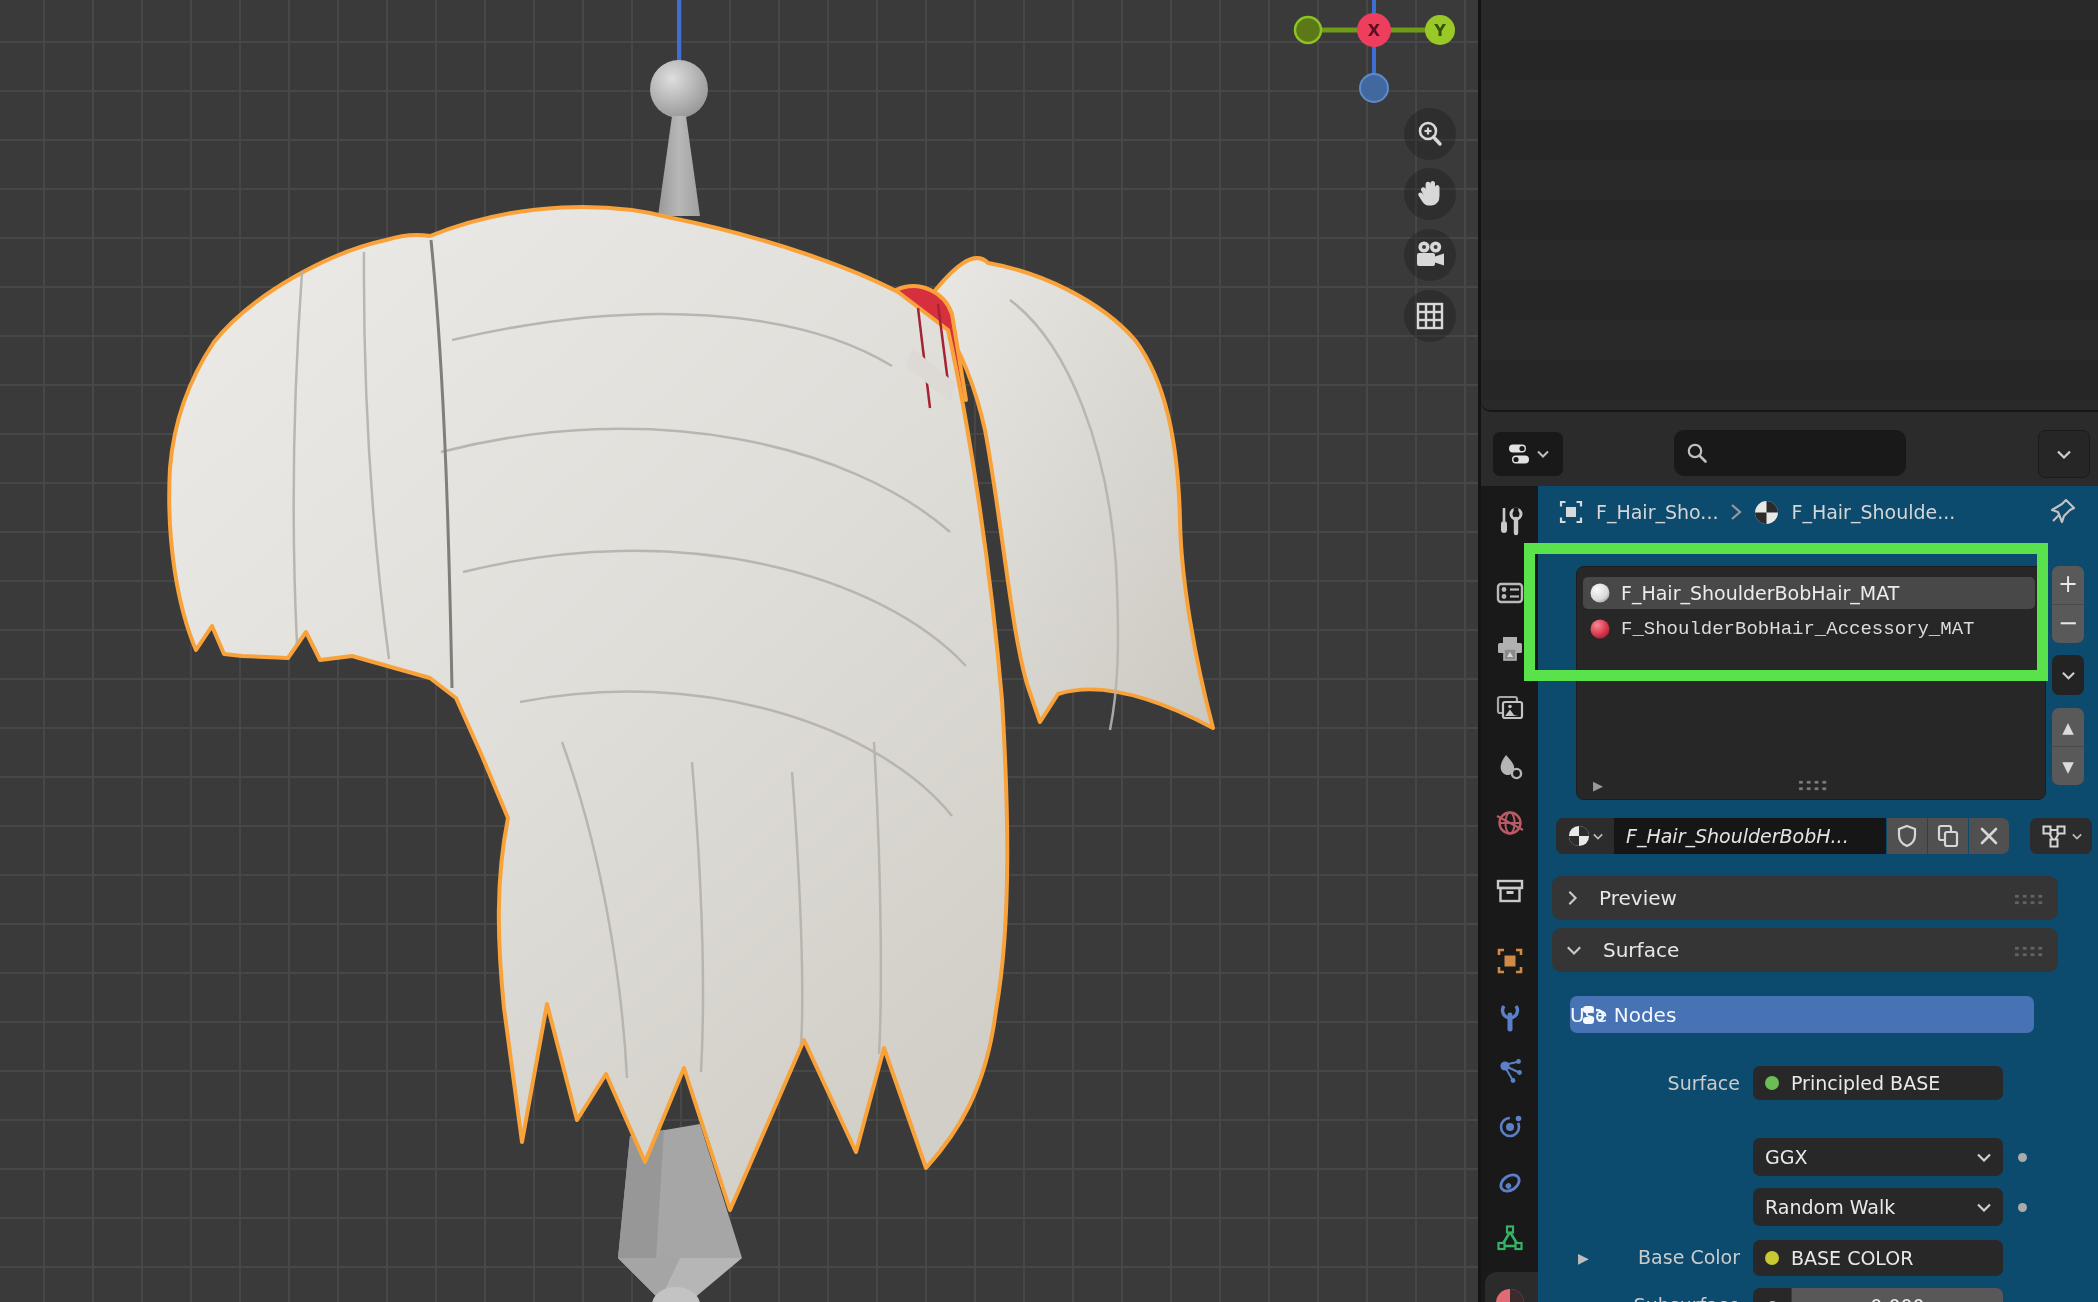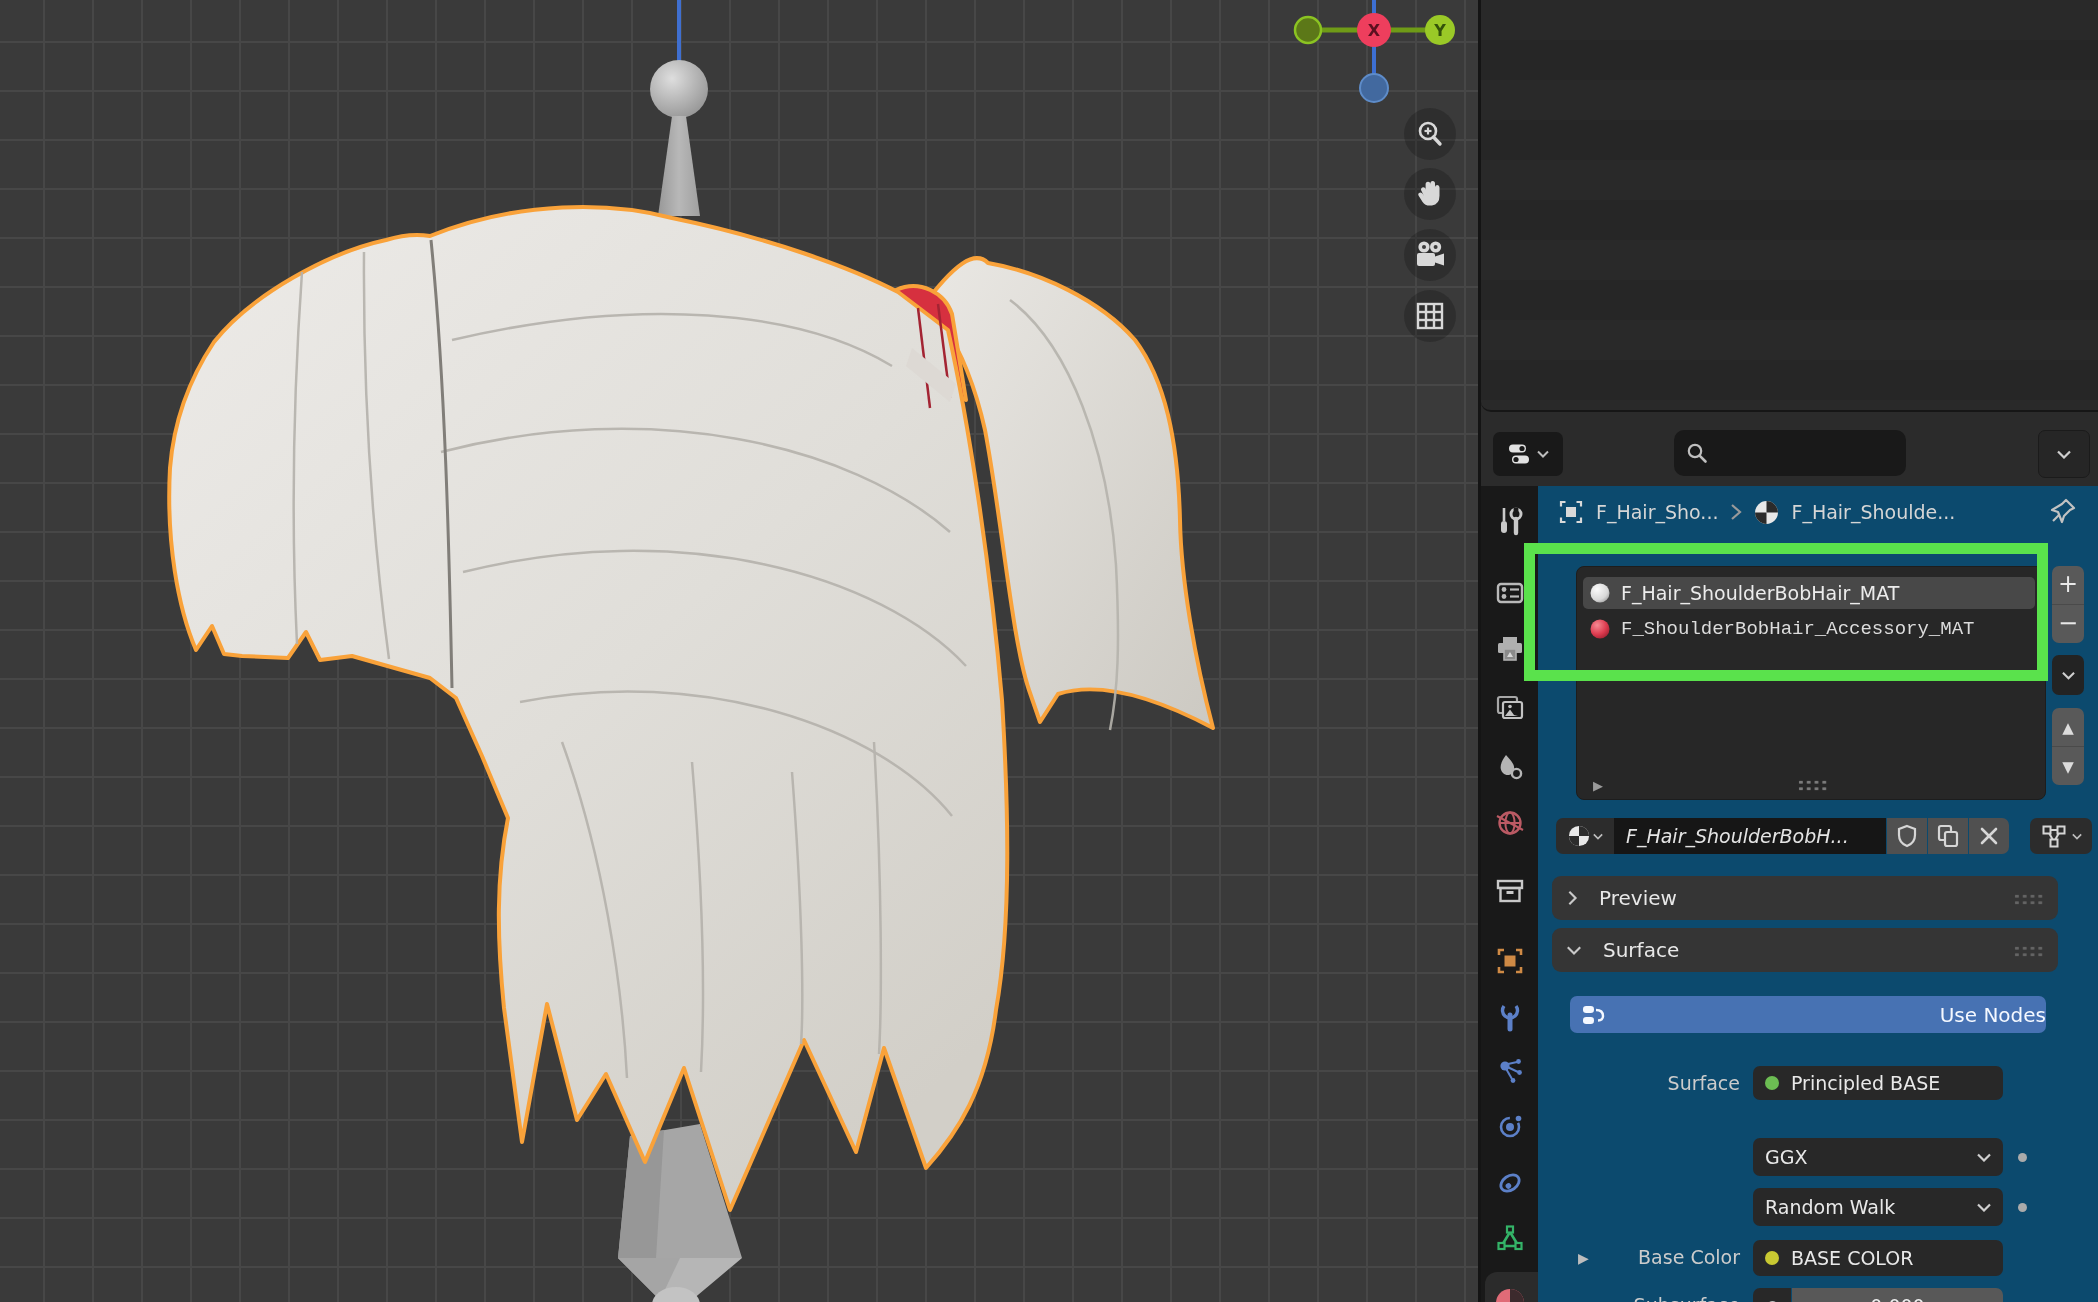--- a/index.html
+++ b/index.html
@@ -72,21 +72,21 @@
   .db-tool.last{border-radius:0 7px 7px 0;}
   .node-btn{position:absolute;left:492px;top:332px;width:62px;height:36px;background:#2c2c2c;border-radius:7px;
             display:flex;align-items:center;justify-content:center;gap:5px;}
 
   .panel-bar{position:absolute;left:14px;width:506px;height:44px;background:#353535;border-radius:9px;
              display:flex;align-items:center;gap:21px;padding-left:14px;box-sizing:border-box;}
   .panel-bar .grip{position:absolute;right:14px;top:16px;opacity:.55;}
   .panel-title{color:#e8e8e8;font-size:20px;}
 
   .use-nodes{position:absolute;left:32px;top:510px;width:464px;height:37px;background:#4772b3;
-             border-radius:7px;display:flex;align-items:center;justify-content:flex-end;padding-left:12px;}
+             border-radius:7px;display:flex;align-items:center;justify-content:flex-start;}
   .use-nodes .icw{position:absolute;left:10px;top:6px;}
   .use-nodes span{color:#f4f8ff;font-size:20px;}
 
   .frow-label{position:absolute;left:0;width:202px;text-align:right;color:#cccccc;font-size:19px;}
   .widget{position:absolute;left:215px;width:250px;background:#282828;border-radius:7px;
           display:flex;align-items:center;box-sizing:border-box;padding:0 12px;gap:12px;}
   .widget .wtxt{color:#e9e9e9;font-size:19px;white-space:nowrap;}
   .widget .wchev{margin-left:auto;}
   .dot{width:14px;height:14px;border-radius:50%;flex:0 0 auto;}
   .decor{position:absolute;left:480px;width:9px;height:9px;border-radius:50%;background:#ababab;}

